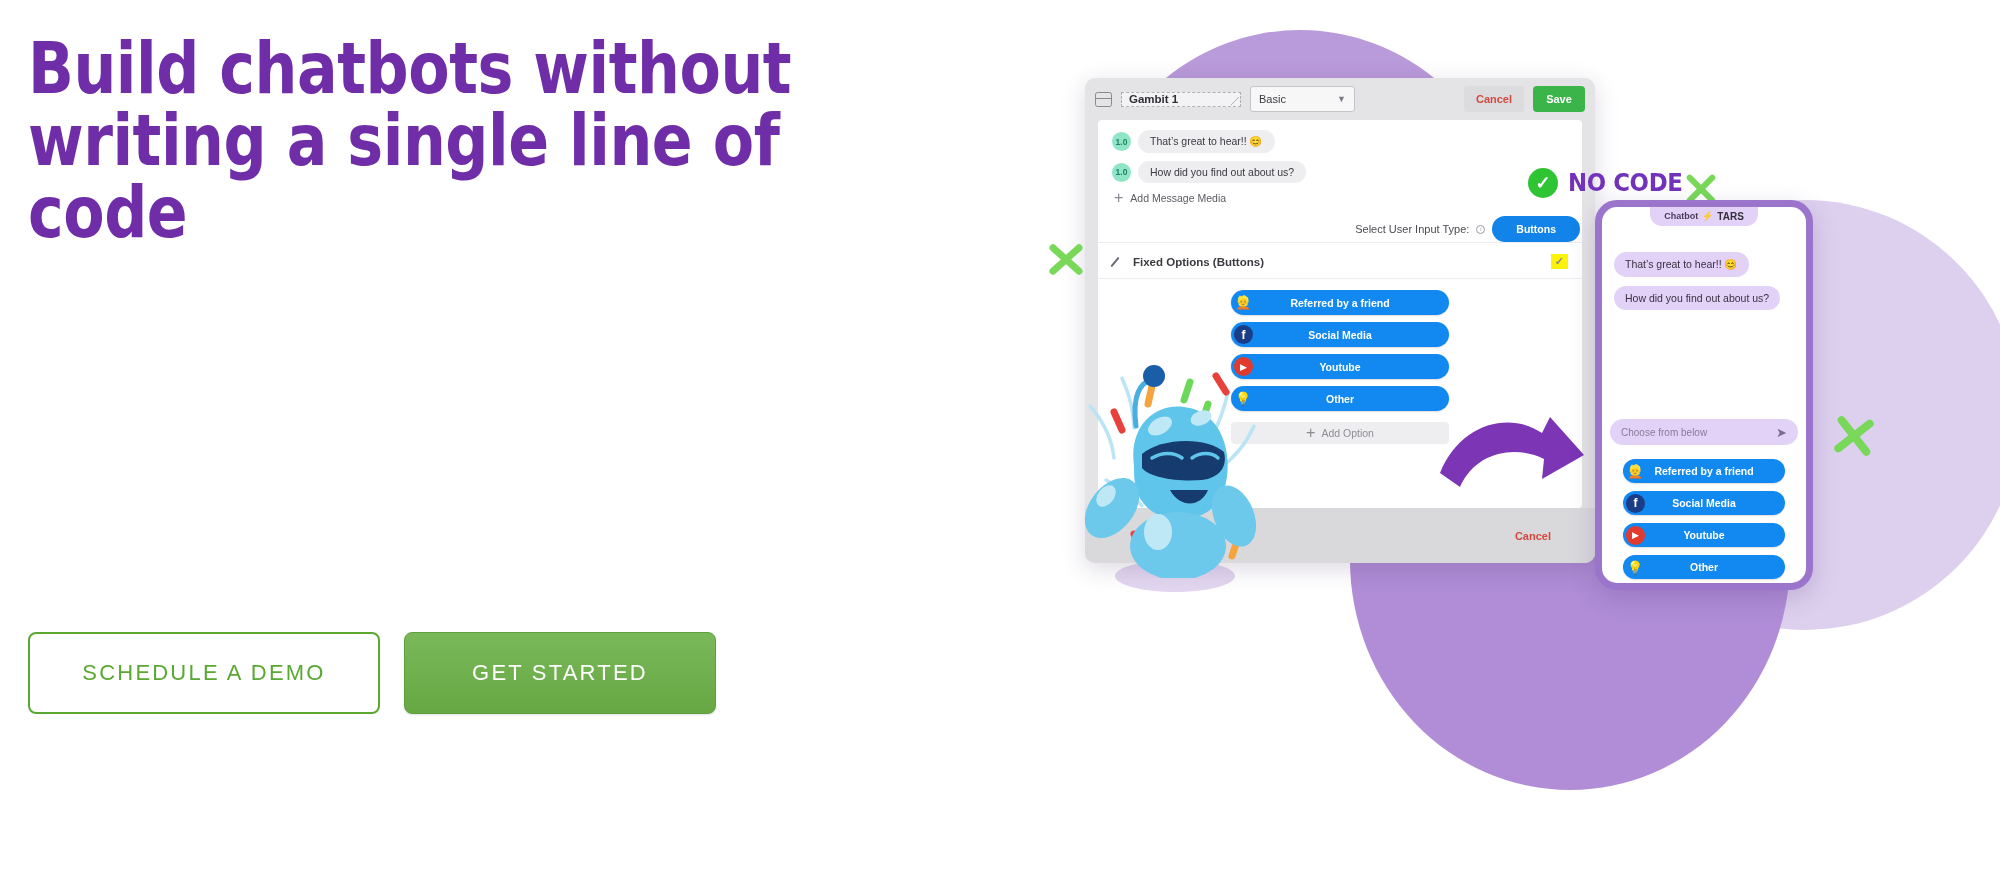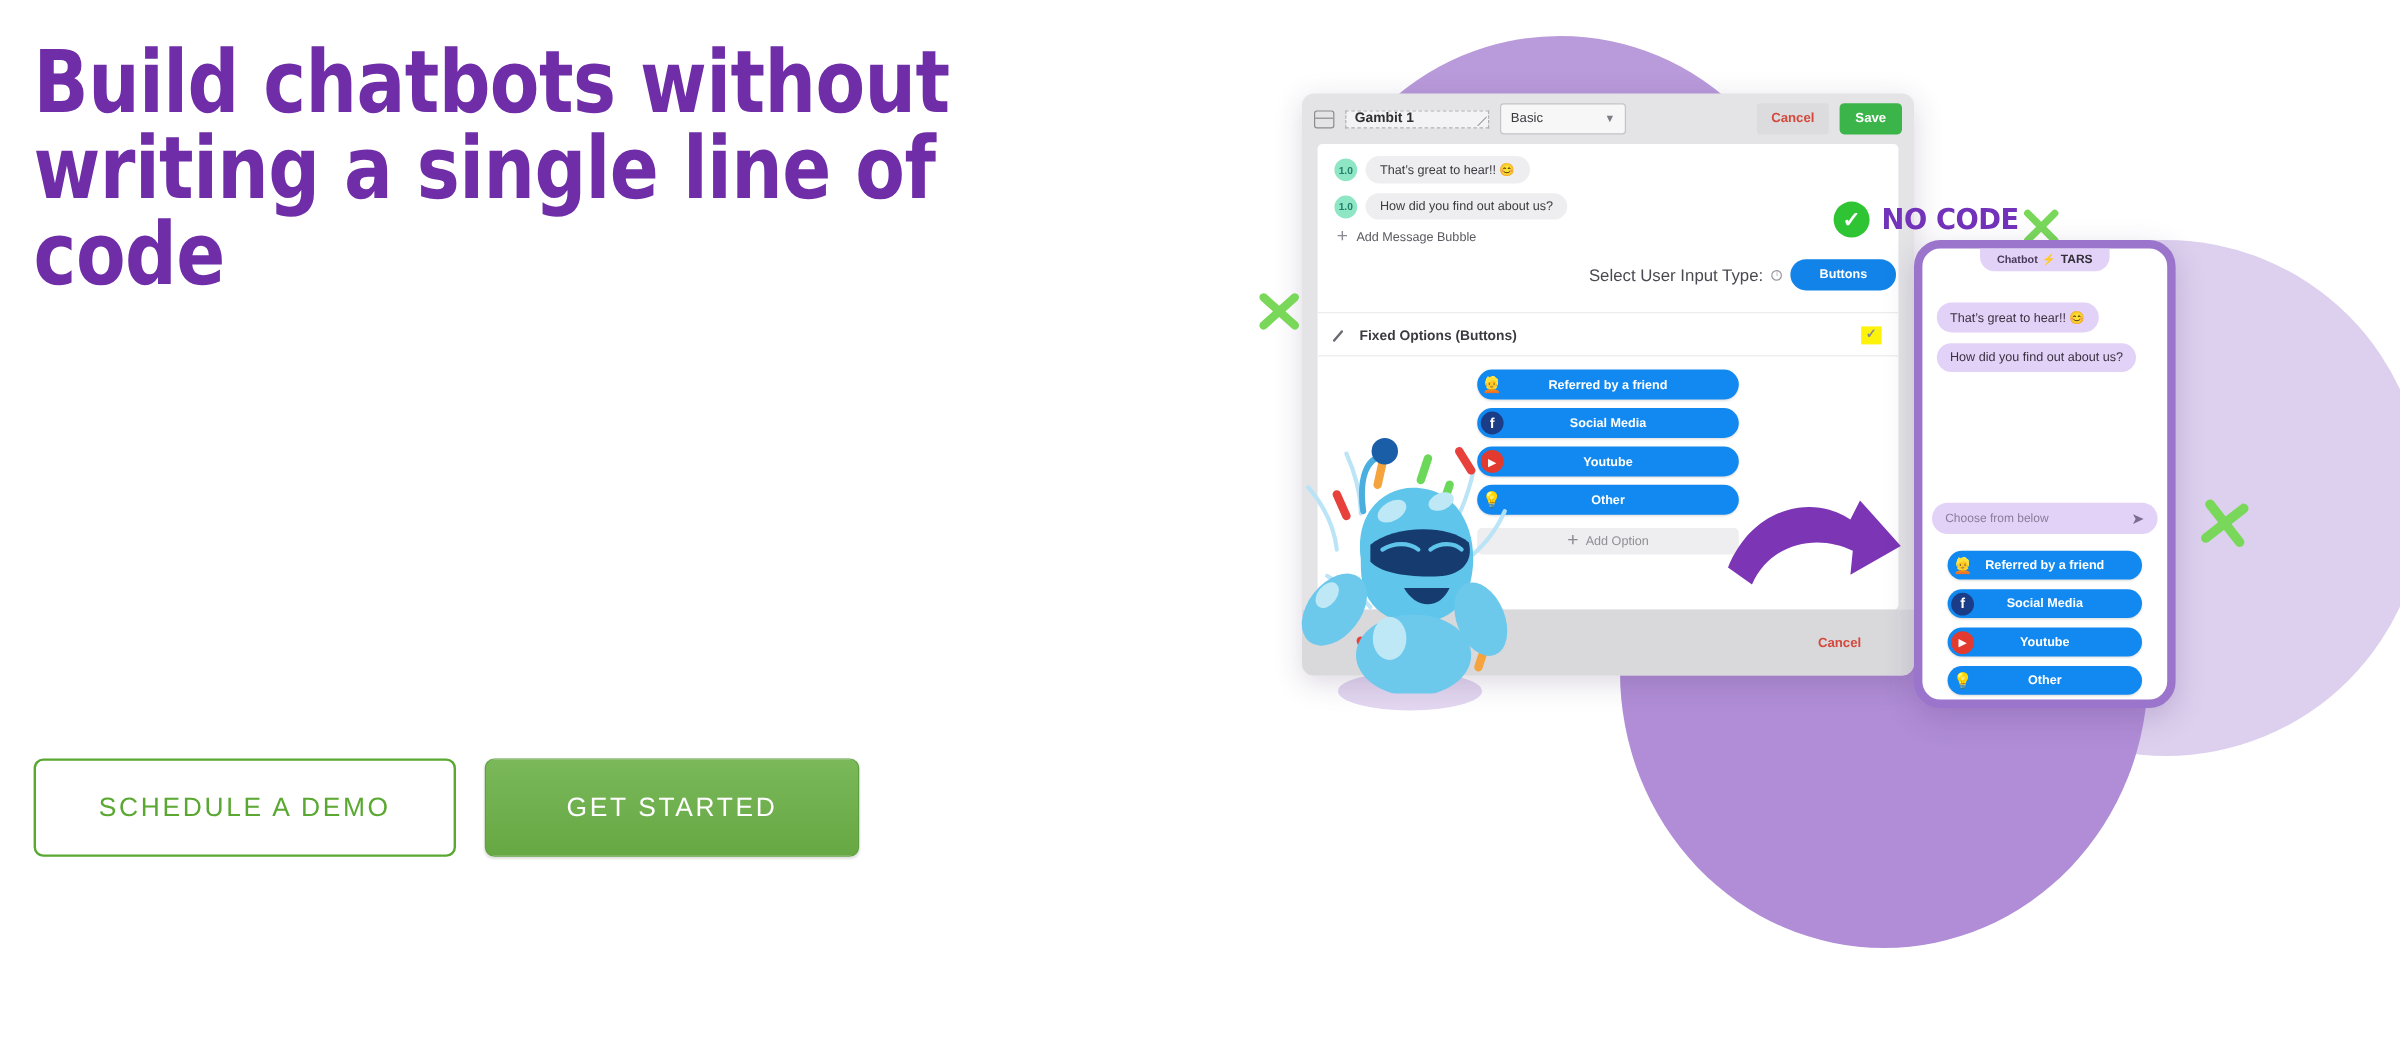--- a/index.html
+++ b/index.html
@@ -249,34 +249,34 @@
   .add-msg {
     display: flex; align-items: center; gap: 7px;
     margin: 9px 0 0 2px;
     font-size: 10.5px; color: #5a5a62;
   }
   .plus-glyph { font-size: 16px; color: #8a8a92; line-height: 0.7; font-weight: 300; }
   .input-type-row {
     display: flex; align-items: center; justify-content: flex-end;
     gap: 7px; padding: 12px 0 0 0; margin-right: -14px;
   }
-  .input-type-label { font-size: 14px; color: #4a4a52; margin-left: 19px; }
+  .input-type-label { font-size: 11px; color: #4a4a52; margin-left: 19px; }
   .buttons-pill {
     background: #1283e8;
     color: #fff;
     font-size: 10.5px; font-weight: 700;
     padding: 7px 24px;
     border-radius: 16px;
   }
   .fixed-opts-head {
     display: flex; align-items: center; gap: 8px;
     padding: 11px 14px 9px 14px;
     border-top: 1px solid #ececee;
     border-bottom: 1px solid #ececee;
-    margin-top: 18px;
+    margin-top: 0;
     font-size: 11.5px; font-weight: 700; color: #3a3a40;
   }
   .check-hl {
     margin-left: auto;
     background: #fdf20a;
     padding: 2px 4px;
     color: #8a8a92;
     font-size: 11px;
     line-height: 1;
   }
@@ -467,21 +467,21 @@
         <div class="msg-row">
           <span class="ver-badge">1.0</span>
           <span class="msg-bubble">That’s great to hear!! 😊</span>
         </div>
         <div class="msg-row">
           <span class="ver-badge">1.0</span>
           <span class="msg-bubble">How did you find out about us?</span>
         </div>
         <div class="add-msg">
           <span class="plus-glyph">+</span>
-          <span>Add Message Bubble</span>
+          <span>Add Message Media</span>
         </div>
         <div class="input-type-row">
           <span class="input-type-label">Select User Input Type:</span>
           <span class="info-dot">i</span>
           <span class="buttons-pill">Buttons</span>
         </div>
       </div>
 
       <div class="fixed-opts-head">
         <span class="pencil-icon"></span>

